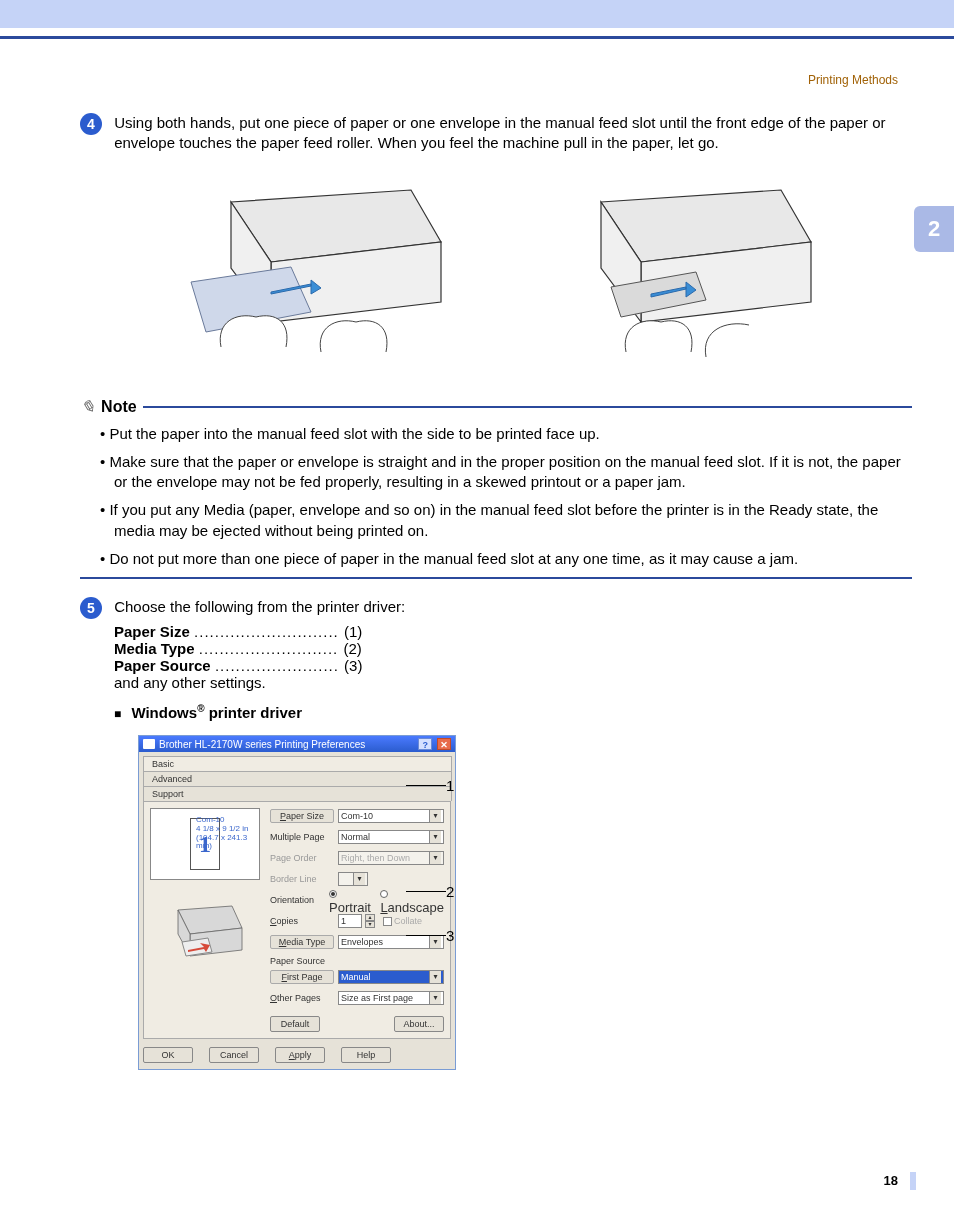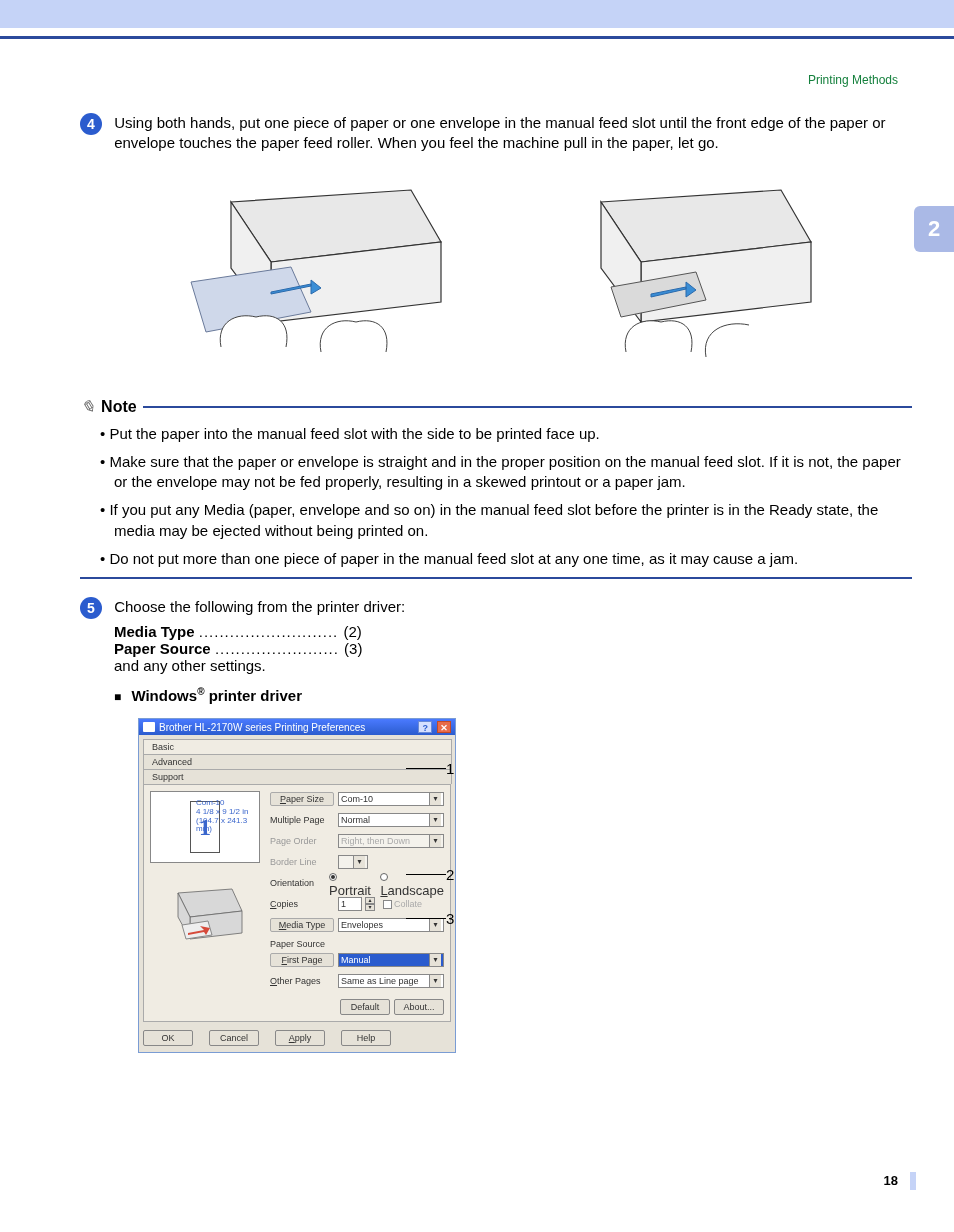--- a/index.html
+++ b/index.html
@@ -18,21 +18,21 @@
     background: #c5d3f7;
   }
   .thickrule {
     height: 3px;
     background: #2b4a9c;
     margin: 8px 0 0 0;
   }
   .header-right {
     text-align: right;
     font-size: 12px;
-    color: #15803d;
+    color: #a16207;
     padding: 34px 56px 6px 0;
   }
   .content {
     padding: 20px 42px 0 80px;
   }
   .side-tab {
     position: absolute;
     right: 0;
     top: 206px;
     width: 40px;
@@ -313,21 +313,21 @@
     height: 16px;
     border: 1px solid #888;
     background: #e6e2d8;
     font-size: 9px;
     text-align: center;
     line-height: 14px;
     border-radius: 2px;
   }
   .inner-btn-row {
     display: flex;
-    justify-content: flex-end;
+    justify-content: space-between;
     gap: 4px;
     margin-top: 10px;
   }
   .callout {
     position: absolute;
     font-size: 15px;
     color: #000;
   }
   .callout .line {
     position: absolute;
@@ -409,20 +409,25 @@
       <li>Do not put more than one piece of paper in the manual feed slot at any one time, as it may cause a jam.</li>
     </ul>
     <div class="note-bottom-rule"></div>
   </div>
 
   <div class="step-block">
     <span class="stepnum">5</span>
     <span class="step-text">Choose the following from the printer driver:</span>
     <div class="settings-block">
       <div class="setting-row">
+        <span class="setting-label">Paper Size</span>
+        <span class="setting-dots">  ............................ </span>
+        <span>(1)</span>
+      </div>
+      <div class="setting-row">
         <span class="setting-label">Media Type</span>
         <span class="setting-dots">  ........................... </span>
         <span>(2)</span>
       </div>
       <div class="setting-row">
         <span class="setting-label">Paper Source</span>
         <span class="setting-dots">  ........................ </span>
         <span>(3)</span>
       </div>
       <div>and any other settings.</div>
@@ -529,21 +534,21 @@
           <div class="form-row">
             <span class="form-label btn-like"><span class="ul">F</span>irst Page</span>
             <span class="combo highlight">
               <span>Manual</span>
               <span class="arrow">▾</span>
             </span>
           </div>
           <div class="form-row">
             <span class="form-label"><span class="ul">O</span>ther Pages</span>
             <span class="combo">
-              <span>Same as Line page</span>
+              <span>Size as First page</span>
               <span class="arrow">▾</span>
             </span>
           </div>
           <div class="inner-btn-row">
             <div class="dlg-btn">Default</div>
             <div class="dlg-btn">About...</div>
           </div>
         </div>
       </div>
       <div class="dlg-btn-row">

